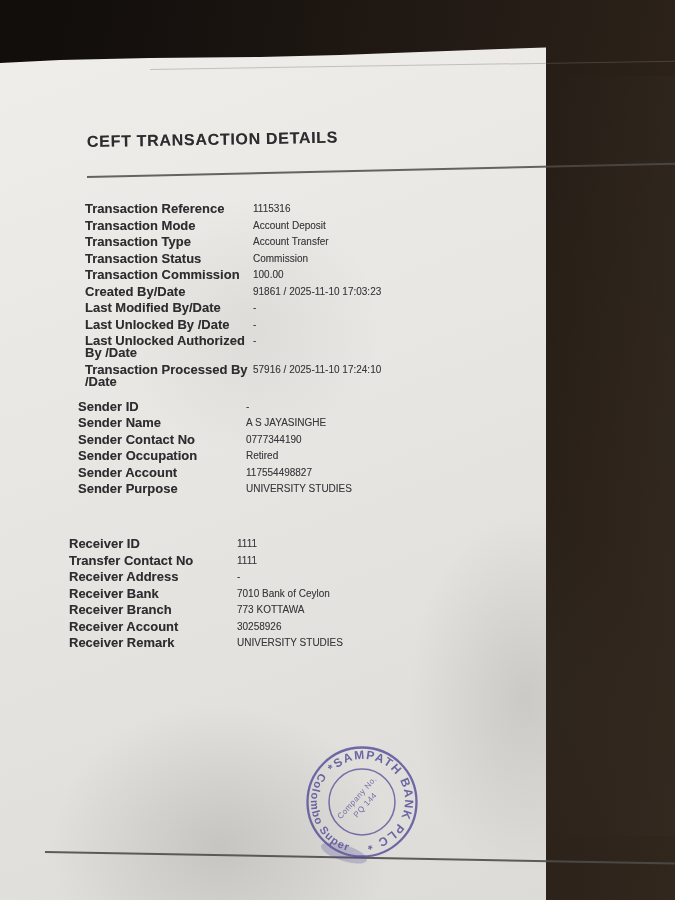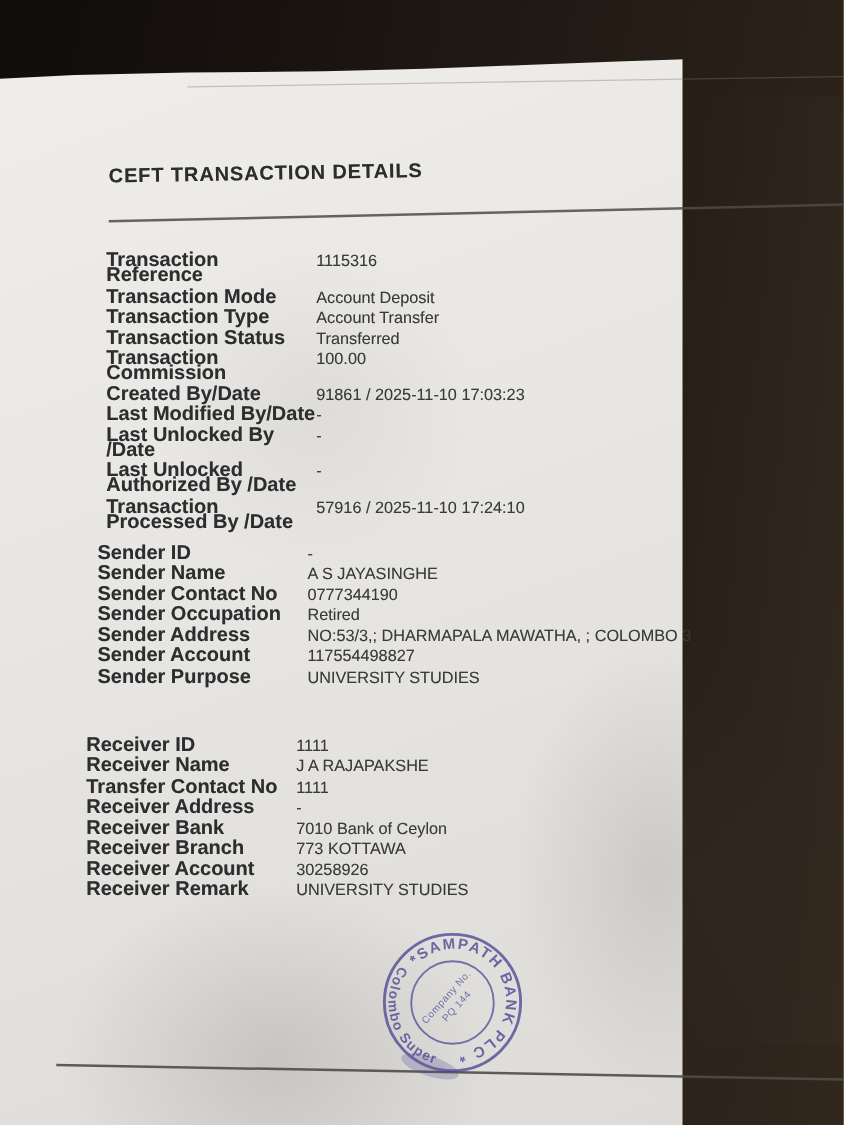--- a/index.html
+++ b/index.html
@@ -41,23 +41,23 @@
   .rows{
     position:absolute;left:85px;top:187px;width:575px;
     color:#333336;text-shadow:0 0 .5px rgba(40,40,40,.35);
   }
   .section{margin:0;}
   .sec-transaction{margin-bottom:13px;}
   .sec-sender{margin-bottom:31px;margin-left:-7px;}
   .sec-receiver{margin-left:-16px;margin-top:43px;}
   .row{display:flex;align-items:flex-start;margin-bottom:4.5px;}
   .row .label{
-    width:168px;flex:0 0 168px;font-size:16px;line-height:12px;font-weight:bold;color:#2d2d30;
-  }
-  .row .value{font-size:13px;line-height:12px;color:#3a3a3d;}
+    width:168px;flex:0 0 168px;font-size:13px;line-height:12px;font-weight:bold;color:#2d2d30;
+  }
+  .row .value{font-size:10px;line-height:12px;color:#3a3a3d;}
   .bottom-rule{
     position:absolute;left:45px;top:835px;width:630px;height:1.5px;
     background:#4e4c49;transform:rotate(1.05deg);transform-origin:left center;opacity:.9;
   }
   
   .stamp{
     position:absolute;left:292px;top:716px;width:140px;height:140px;
     opacity:.85;filter:blur(.4px);
   }
 </style>
@@ -84,21 +84,21 @@
       <div class="row">
           <div class="label">Transaction Mode</div>
           <div class="value">Account Deposit</div>
         </div>
       <div class="row">
           <div class="label">Transaction Type</div>
           <div class="value">Account Transfer</div>
         </div>
       <div class="row">
           <div class="label">Transaction Status</div>
-          <div class="value">Transferred</div>
+          <div class="value">Commission</div>
         </div>
       <div class="row">
           <div class="label">Transaction Commission</div>
           <div class="value">100.00</div>
         </div>
       <div class="row">
           <div class="label">Created By/Date</div>
           <div class="value">91861 / 2025-11-10 17:03:23</div>
         </div>
       <div class="row">
@@ -130,41 +130,33 @@
         </div>
       <div class="row">
           <div class="label">Sender Contact No</div>
           <div class="value">0777344190</div>
         </div>
       <div class="row">
           <div class="label">Sender Occupation</div>
           <div class="value">Retired</div>
         </div>
       <div class="row">
-          <div class="label">Sender Address</div>
-          <div class="value">NO:53/3,; DHARMAPALA MAWATHA, ; COLOMBO 3</div>
-        </div>
-      <div class="row">
           <div class="label">Sender Account</div>
           <div class="value">117554498827</div>
         </div>
       <div class="row">
           <div class="label">Sender Purpose</div>
           <div class="value">UNIVERSITY STUDIES</div>
         </div>
     </div>
 
     <div class="section sec-receiver">
       <div class="row">
           <div class="label">Receiver ID</div>
           <div class="value">1111</div>
-        </div>
-      <div class="row">
-          <div class="label">Receiver Name</div>
-          <div class="value">J A RAJAPAKSHE</div>
         </div>
       <div class="row">
           <div class="label">Transfer Contact No</div>
           <div class="value">1111</div>
         </div>
       <div class="row">
           <div class="label">Receiver Address</div>
           <div class="value">-</div>
         </div>
       <div class="row">

